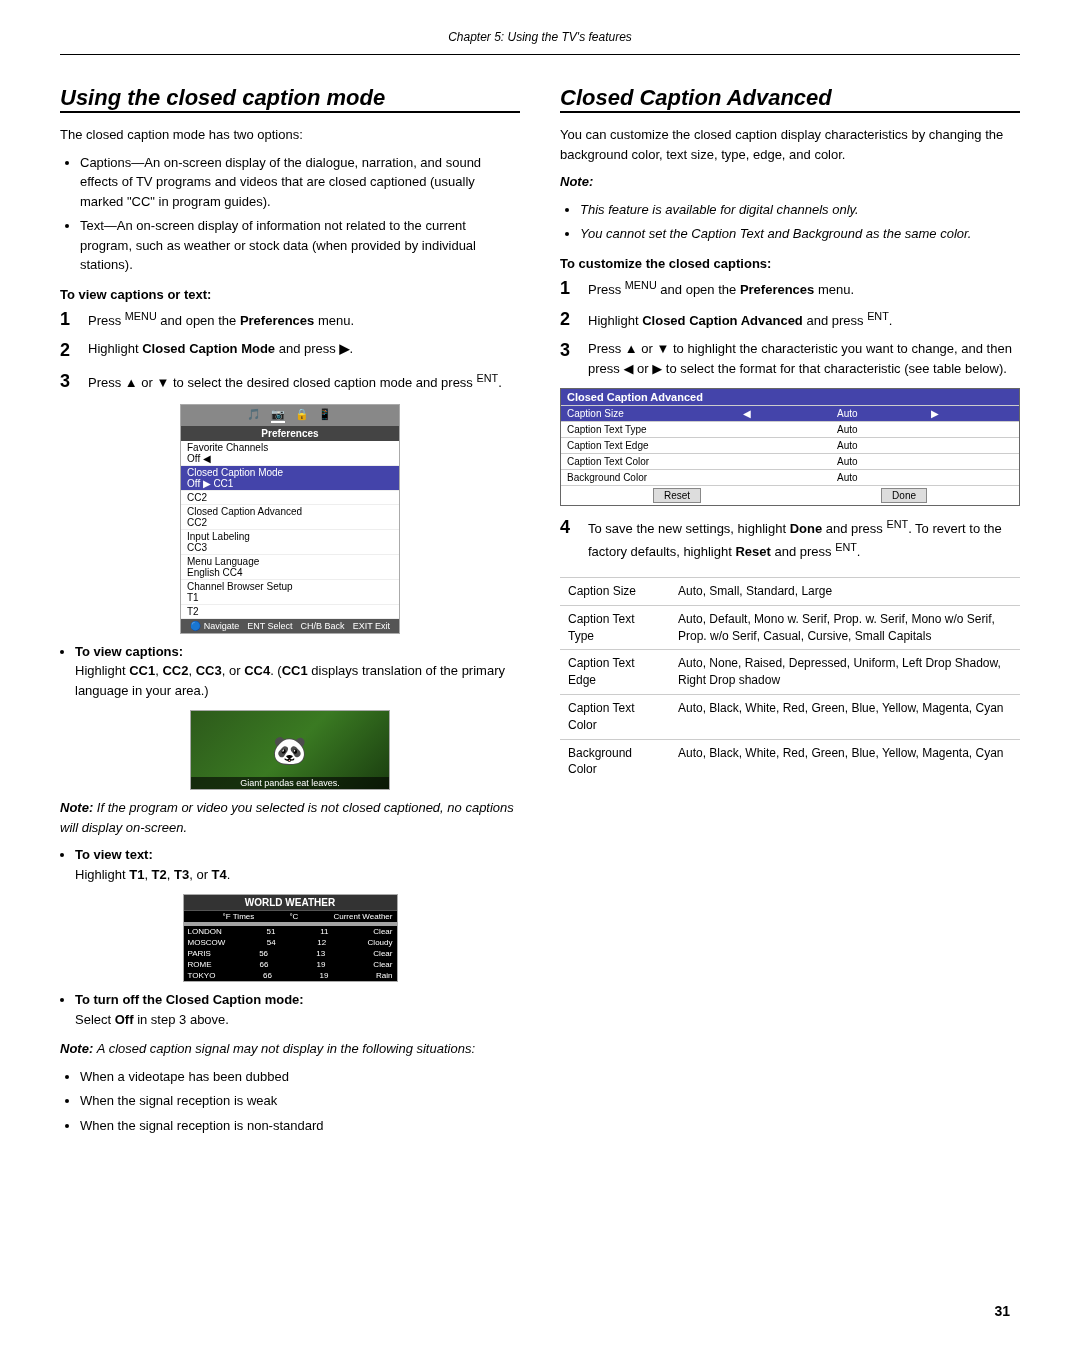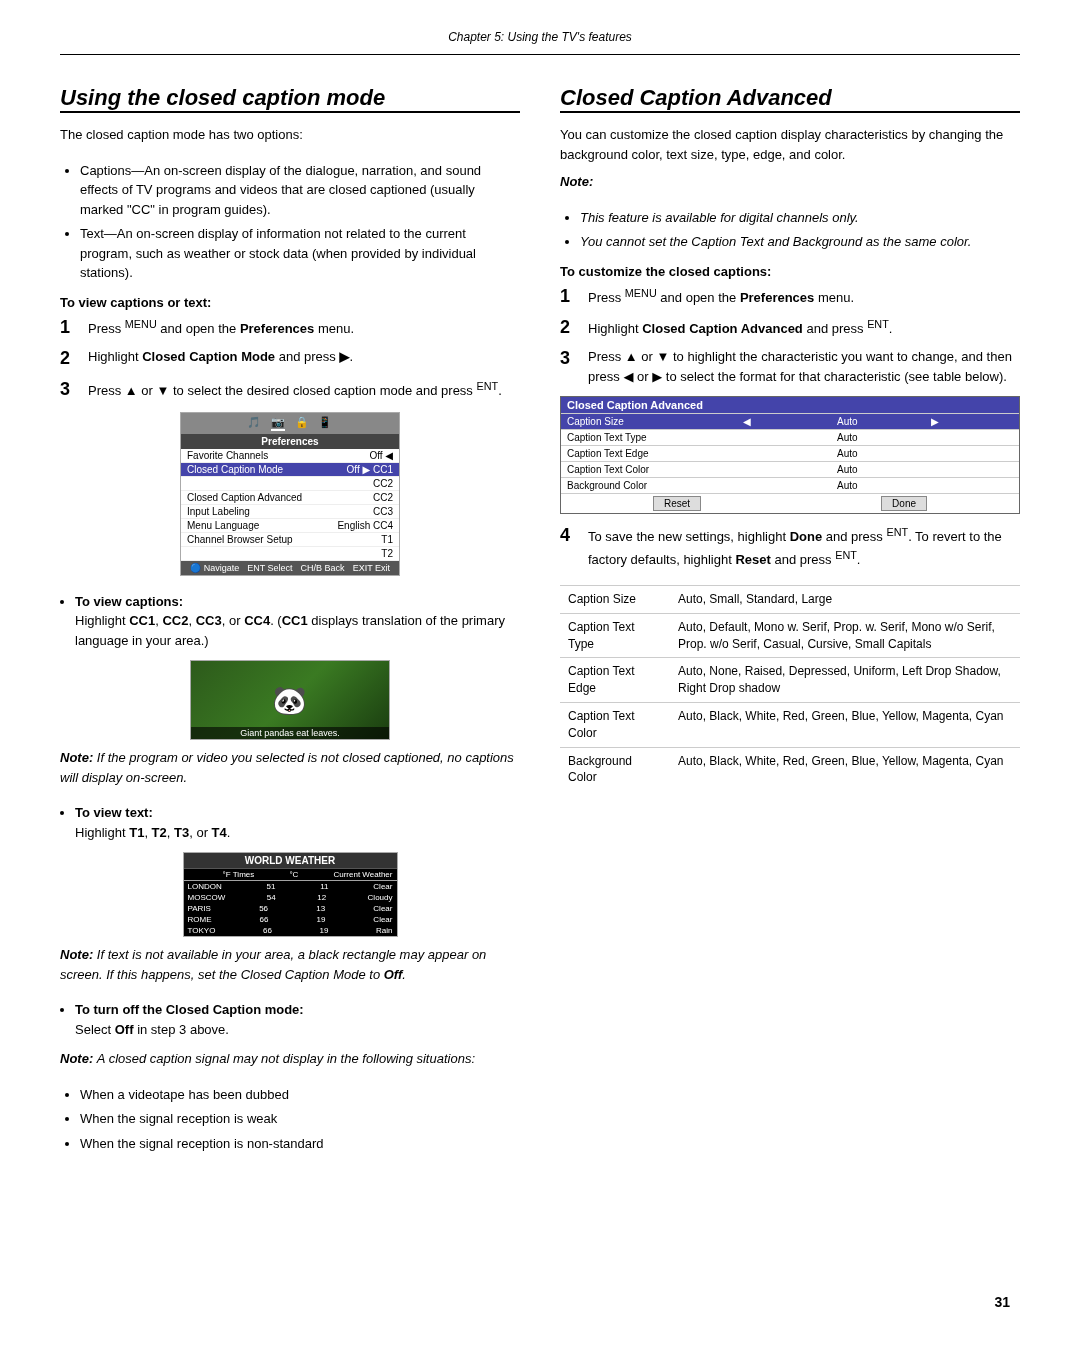--- a/index.html
+++ b/index.html
@@ -44,21 +44,21 @@
       font-style: italic;
       margin-bottom: 12px;
       border-bottom: 2px solid #000;
     }
     h3 {
       font-size: 13px;
       font-weight: bold;
       margin: 12px 0 6px 0;
     }
     p { margin-bottom: 8px; line-height: 1.5; }
-    ul { margin: 16px 0 10px 20px; }
+    ul { margin: 0 0 10px 20px; }
     li { margin-bottom: 5px; line-height: 1.5; }
     .step-list { list-style: none; margin: 0 0 10px 0; }
     .step-item { display: flex; margin-bottom: 8px; line-height: 1.5; }
     .step-num {
       font-size: 18px;
       font-weight: bold;
       min-width: 22px;
       margin-right: 6px;
       line-height: 1.3;
     }
@@ -90,20 +90,21 @@
       border-bottom: 2px solid #fff;
       color: #fff;
     }
     .menu-rows { background: #fff; }
     .menu-row {
       display: flex;
       justify-content: space-between;
       padding: 1px 6px;
       font-size: 10px;
       border-bottom: 1px solid #eee;
+      flex-direction: column;
     }
     .menu-row.highlighted {
       background: #4444aa;
       color: #fff;
     }
     .menu-nav-bar {
       background: #555;
       color: #fff;
       display: flex;
       justify-content: center;
@@ -151,21 +152,21 @@
       font-size: 10px;
       font-weight: bold;
       padding: 2px;
       border-bottom: 1px solid #555;
     }
     .weather-header-row {
       display: flex;
       justify-content: space-between;
       padding: 1px 4px;
       font-size: 8px;
-      border-bottom: 1px solid #a3a3a3;
+      border-bottom: 4px solid #a3a3a3;
     }
     .weather-data-row {
       display: flex;
       justify-content: space-between;
       padding: 1px 4px;
       font-size: 8px;
       text-align: right;
     }
     .note-bold { font-weight: bold; font-style: italic; }
     .note-italic { font-style: italic; }
@@ -217,21 +218,21 @@
       vertical-align: top;
       line-height: 1.4;
     }
     .lower-table td:first-child {
       font-weight: normal;
       white-space: nowrap;
       width: 110px;
     }
     .page-number {
       position: absolute;
-      bottom: 39px;
+      bottom: 30px;
       right: 70px;
       font-size: 14px;
       font-weight: bold;
     }
   </style>
 </head>
 <body>
 
 <div class="page-container">
 
@@ -375,24 +376,20 @@
             <span>Clear</span>
           </div>
         <div class="weather-data-row">
             <span>TOKYO</span>
             <span>66</span>
             <span>19</span>
             <span>Rain</span>
           </div>
       </div>
 
-      <p>
-        <span class="note-bold">Note: </span>
-        <span class="note-italic">If text is not available in your area, a black rectangle may appear on screen. If this happens, set the Closed Caption Mode to <strong>Off</strong>.</span>
-      </p>
 
       <ul class="bullet-sub">
         <li>
           <strong>To turn off the Closed Caption mode:</strong><br>
           <span>Select <strong>Off</strong> in step 3 above.</span>
         </li>
       </ul>
 
       <p>
         <span class="note-bold">Note: </span>

